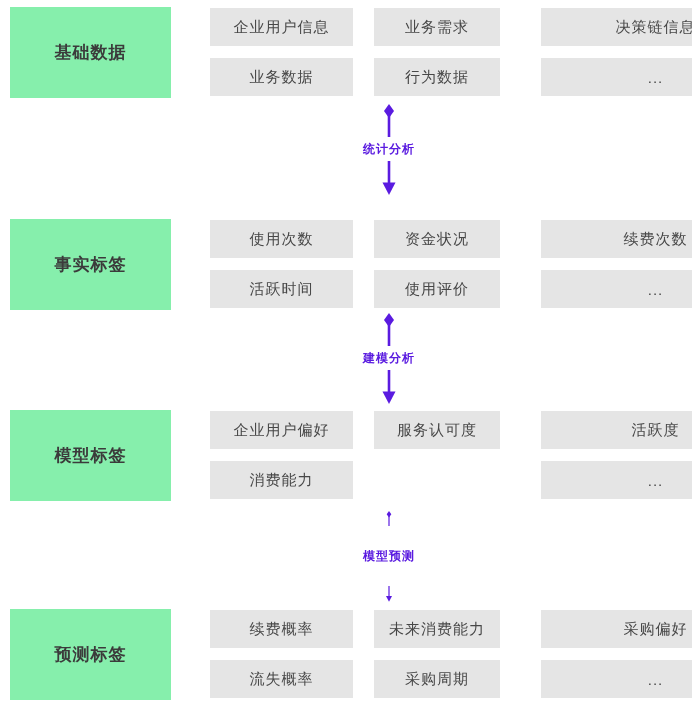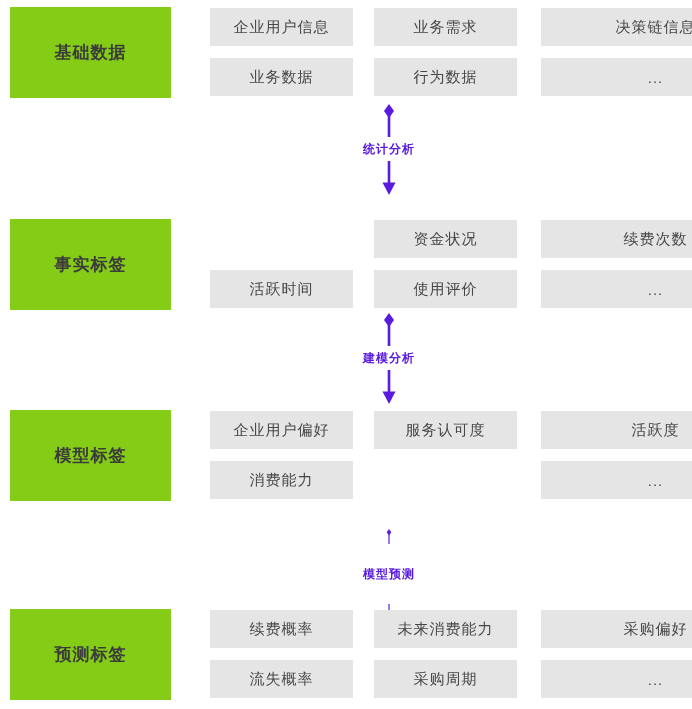--- a/index.html
+++ b/index.html
@@ -5,41 +5,41 @@
   html,body { margin:0; padding:0; background:#ffffff; }
   .canvas {
     position:relative; width:692px; height:709px; background:#ffffff;
     font-family:"Liberation Sans","DejaVu Sans",sans-serif; overflow:hidden;
   }
   .section { position:absolute; left:0; width:692px; height:92px; }
   .s0 { top:7px; } .s1 { top:219px; } .s2 { top:410px; } .s3 { top:609px; }
 
   .big-box {
     position:absolute; left:10px; top:0; width:161px; height:91px;
-    background:#84cc16; display:flex; align-items:center; justify-content:center;text-align:right;
+    background:#86efac; display:flex; align-items:center; justify-content:center;text-align:right;
   }
   .big-box span { font-size:17px; font-weight:bold; color:#3b3b3b; letter-spacing:1px; }
 
   .item {
     position:absolute; height:38px; background:#e5e5e5;
     display:flex; align-items:center; justify-content:center;
     font-size:15px; color:#474747; letter-spacing:1px;
   }
   .c0 { left:210px; width:143px; }
-  .c1 { left:374px; width:143px; }
+  .c1 { left:374px; width:126px; }
   .c2 { left:541px; width:141px;padding-left:44px; }
   .r0 { top:1px; }
   .r1 { top:51px; }
 
   .arrow {
     position:absolute; left:389px; transform:translateX(-50%);
     height:91px; display:flex; flex-direction:column; align-items:center;
     justify-content:space-between;
   }
-  .a0 { top:104px; } .a1 { top:313px; } .a2 { top:529px;gap:24px; }
+  .a0 { top:104px; } .a1 { top:313px; } .a2 { top:511px;gap:24px; }
   .arrow-label {
     font-size:12px; font-weight:bold; color:#5a1be0; letter-spacing:1px;
     line-height:1; white-space:nowrap;
   }
   .arrow svg { display:block; }
 </style>
 </head>
 <body>
 
 <div class="canvas">
@@ -65,20 +65,21 @@
     <svg width="18" height="34" viewBox="0 0 18 34">
       <line x1="9" y1="0" x2="9" y2="23" stroke-width="2.6" stroke="#5a1be0"></line>
       <polygon points="9,34 2.5,21.5 15.5,21.5" fill="#5a1be0"></polygon>
     </svg>
   </div>
 
   <section class="section s1">
     <div class="big-box">
       <span>事实标签</span>
     </div>
+    <div class="item c0 r0">使用次数</div>
     <div class="item c1 r0">资金状况</div>
     <div class="item c2 r0">续费次数</div>
     <div class="item c0 r1">活跃时间</div>
     <div class="item c1 r1">使用评价</div>
     <div class="item c2 r1">...</div>
   </section>
 
   <div class="arrow a1">
     <svg width="16" height="33" viewBox="0 0 16 33">
       <polygon points="8,0 13,7 8,14 3,7" fill="#5a1be0"></polygon>

